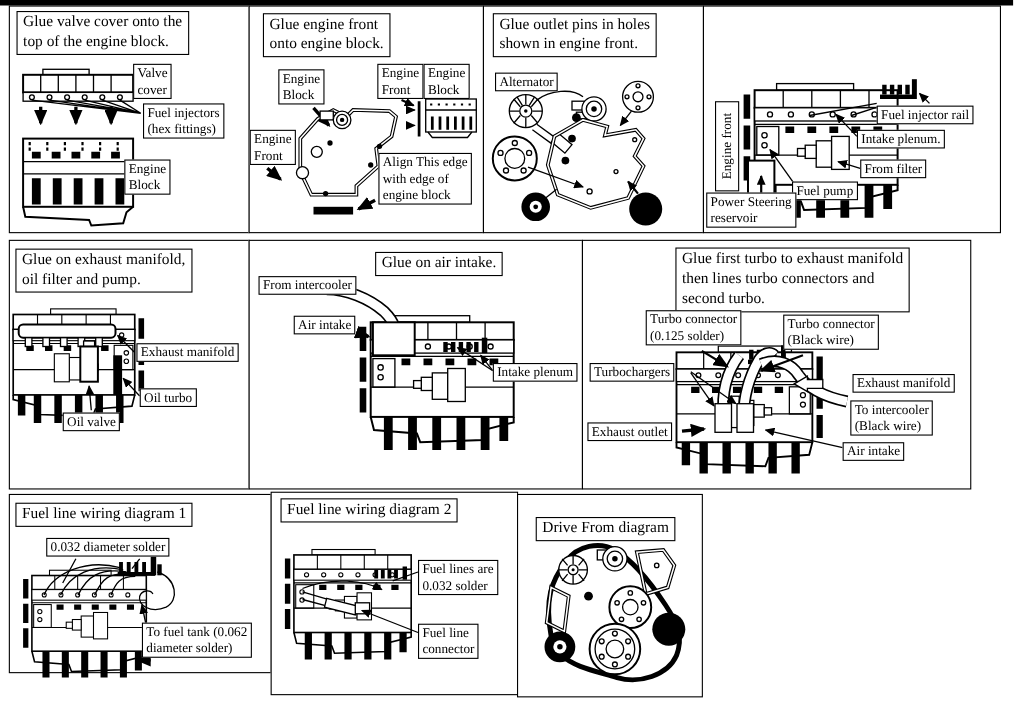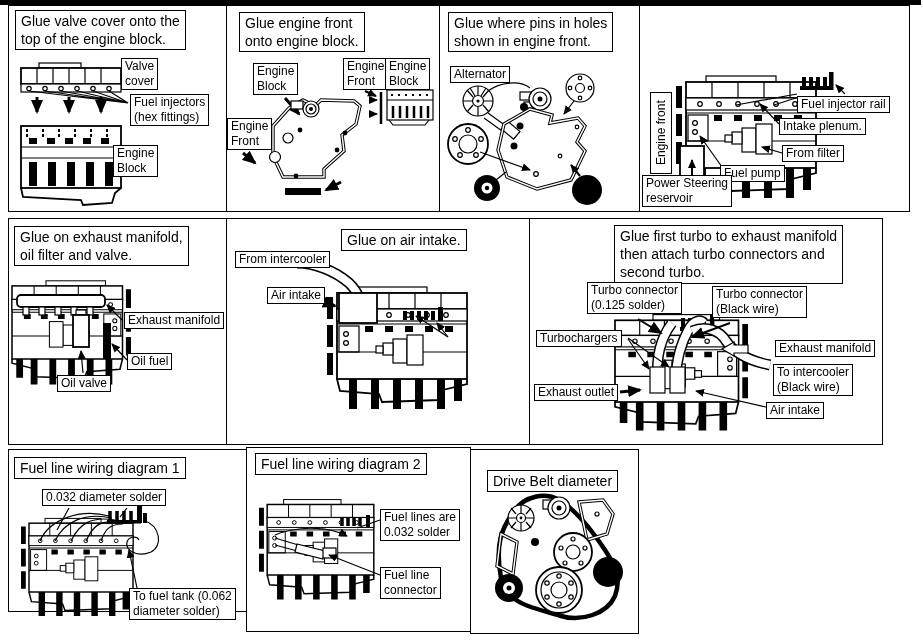--- a/index.html
+++ b/index.html
@@ -1,18 +1,18 @@
 <!DOCTYPE html>
 <html><head>
 <meta charset="utf-8">
 <style>
   html,body{margin:0;padding:0;background:#fff;}
   *{box-sizing:border-box;}
   #stage{position:relative;width:923px;height:644px;background:#fff;
-         font-family:Liberation Sans, sans-serif;color:#000;overflow:hidden;}
+         font-family:Liberation Serif, serif;color:#000;overflow:hidden;}
   .panel{position:absolute;border:1.5px solid #000;background:#fff;}
   .panel svg{position:absolute;left:0;top:0;}
   .tbox{position:absolute;border:1.5px solid #000;background:#fff;padding:1px 5px;
         font-size:14px;line-height:1.3;white-space:pre-line;z-index:3;}
   .lbl{position:absolute;border:1.3px solid #000;background:#fff;padding:0 3px;
        font-size:12px;line-height:1.25;white-space:pre-line;z-index:3;}
   .vlbl{writing-mode:vertical-rl;transform:rotate(180deg);width:22px;height:82px;
         display:flex;align-items:center;justify-content:center;padding:2px 0;}
   .w1{fill:#fff;stroke:#000;stroke-width:1.2;}
   .w2{fill:#fff;stroke:#000;stroke-width:1.8;}
@@ -104,20 +104,23 @@
     <div class="tbox" style="left:12px;top:6px">Glue engine front
 onto engine block.</div>
     <div class="lbl" style="left:26px;top:57px">Engine
 Block</div>
     <div class="lbl" style="left:116px;top:52px">Engine
 Front</div>
     <div class="lbl" style="left:158px;top:52px">Engine
 Block</div>
     <div class="lbl" style="left:0px;top:112px">Engine
 Front</div>
+    <div class="lbl" style="left:117px;top:133px">Align This edge
+with edge of
+engine block</div>
   </div>
 
   <div class="panel" style="left:439px;top:5px;width:201px;height:207px">
     <svg width="198" height="204" viewBox="0 0 198 204">
       <circle class="w1" cx="38" cy="95" r="15"></circle>
       <path class="s1" d="M38,80V89M49,84L43,91M53,95H44M49,106L43,99M38,110V101M27,106L33,99M23,95H32M27,84L33,91M46,82L41,90M30,82L35,90"></path>
       <circle class="w1" cx="38" cy="95" r="5.5"></circle>
         <circle class="f" cx="38" cy="95" r="1.6"></circle>
       <path class="s1" d="M48,107L66,120M44,112L62,125"></path>
       <g transform="rotate(40 70 125)">
@@ -152,21 +155,21 @@
         <circle class="w1" cx="15" cy="133" r="2.3"></circle>
       <path class="s1" d="M40,146L90,164" marker-end="url(#ah)"></path>
       <path class="s1" d="M134,95L124,108" marker-end="url(#ah)"></path>
       <circle class="f" cx="47" cy="182" r="13"></circle>
         <circle cx="47" cy="182" r="5.5" fill="#fff"></circle>
         <circle class="f" cx="47" cy="182" r="2.2"></circle>
       <path class="s1" d="M56,174L66,166"></path>
       <circle class="f" cx="147" cy="184" r="15"></circle>
       <path d="M140,170L131,159" stroke="#000" stroke-width="2" fill="none" marker-end="url(#ah)"></path>
     </svg>
-    <div class="tbox" style="left:8px;top:6px">Glue where pins in holes
+    <div class="tbox" style="left:8px;top:6px">Glue outlet pins in holes
 shown in engine front.</div>
     <div class="lbl" style="left:10px;top:60px">Alternator</div>
   </div>
 
   <div class="panel" style="left:639px;top:5px;width:271px;height:207px">
     <svg width="268" height="204" viewBox="0 0 268 204">
       <g transform="translate(36,62)">
           <rect class="w2" x="10" y="30" width="130" height="70"></rect>
           <path d="M3,18V40M3,46V68M3,74V96" stroke="#000" stroke-width="6" fill="none"></path>
           <rect class="w1" x="30" y="8" width="70" height="6"></rect>
@@ -247,23 +250,23 @@
         <rect class="w1" x="62" y="88" width="6" height="8"></rect>
         <rect class="w1" x="78" y="88" width="6" height="8"></rect>
       <rect class="w1" x="67" y="91" width="10" height="5"></rect>
       <rect class="w2" x="64" y="96" width="16" height="32"></rect>
       <rect class="f" x="94" y="104" width="8" height="36"></rect>
       <path class="s1" d="M113,101L98,86" marker-end="url(#ah)"></path>
       <path class="s1" d="M118,141L103,125" marker-end="url(#ah)"></path>
       <path class="s1" d="M74,154L72,132" marker-end="url(#ah)"></path>
     </svg>
     <div class="tbox" style="left:5px;top:7px">Glue on exhaust manifold,
-oil filter and valve.</div>
+oil filter and pump.</div>
     <div class="lbl" style="left:115px;top:93px">Exhaust manifold</div>
-    <div class="lbl" style="left:118px;top:134px">Oil fuel</div>
+    <div class="lbl" style="left:118px;top:134px">Oil turbo</div>
     <div class="lbl" style="left:48px;top:156px">Oil valve</div>
   </div>
 
   <div class="panel" style="left:226px;top:218px;width:304px;height:227px">
     <svg width="301" height="224" viewBox="0 0 301 224">
       <g transform="translate(100,60)">
           <rect class="w2" x="10" y="30" width="130" height="70"></rect>
           <path d="M3,18V40M3,46V68M3,74V96" stroke="#000" stroke-width="6" fill="none"></path>
           <rect class="w1" x="30" y="8" width="70" height="6"></rect>
           <rect class="w2" x="10" y="14" width="130" height="16"></rect>
@@ -293,20 +296,21 @@
       <rect class="w2" x="112" y="74" width="38" height="30"></rect>
       <path class="s3" d="M100,84L108,87" marker-end="url(#ahb)"></path>
       <path d="M178,92V101M185,92V101M192,92V101M199,92V101M206,92V101" stroke="#000" stroke-width="4" fill="none"></path>
       <rect class="f" x="211" y="88" width="5" height="14"></rect>
       <path class="s1" d="M221,118L210,104" marker-end="url(#ah)"></path>
       <path class="s1" d="M221,118L189,97" marker-end="url(#ah)"></path>
     </svg>
     <div class="tbox" style="left:114px;top:10px">Glue on air intake.</div>
     <div class="lbl" style="left:8px;top:32px">From intercooler</div>
     <div class="lbl" style="left:40px;top:68px">Air intake</div>
+    <div class="lbl" style="left:221px;top:111px">Intake plenum</div>
   </div>
 
   <div class="panel" style="left:529px;top:218px;width:354px;height:227px">
     <svg width="351" height="224" viewBox="0 0 351 224">
       <g transform="translate(218,88) scale(-0.95,0.95)">
           <rect class="w2" x="10" y="30" width="130" height="70"></rect>
           <path d="M3,18V40M3,46V68M3,74V96" stroke="#000" stroke-width="6" fill="none"></path>
           <rect class="w1" x="30" y="8" width="70" height="6"></rect>
           <rect class="w2" x="10" y="14" width="130" height="16"></rect>
           <path class="s1" d="M36,14V30M62,14V30M88,14V30M114,14V30"></path>
@@ -343,21 +347,21 @@
       <rect class="w1" x="140" y="148" width="15" height="26"></rect>
       <path d="M108,100L131,114" stroke="#000" stroke-width="2" fill="none" marker-end="url(#ahb)"></path>
       <path d="M200,104L162,118" stroke="#000" stroke-width="2" fill="none" marker-end="url(#ahb)"></path>
       <path class="s1" d="M98,120L119,150" marker-end="url(#ah)"></path>
       <path class="s1" d="M98,119L139,148" marker-end="url(#ah)"></path>
       <path class="w1" d="M192,130L204,123L204,126L218,126L218,134L204,134L204,137Z"></path>
       <path class="s3" d="M90,173L110,171" marker-end="url(#ahb)"></path>
       <path class="s1" d="M236,188L166,172" marker-end="url(#ah)"></path>
     </svg>
     <div class="tbox" style="left:84px;top:6px">Glue first turbo to exhaust manifold
-then attach turbo connectors and
+then lines turbo connectors and
 second turbo.</div>
     <div class="lbl" style="left:57px;top:63px">Turbo connector
 (0.125 solder)</div>
     <div class="lbl" style="left:182px;top:67px">Turbo connector
 (Black wire)</div>
     <div class="lbl" style="left:6px;top:111px">Turbochargers</div>
     <div class="lbl" style="left:245px;top:121px">Exhaust manifold</div>
     <div class="lbl" style="left:243px;top:145px">To intercooler
 (Black wire)</div>
     <div class="lbl" style="left:4px;top:165px">Exhaust outlet</div>
@@ -401,21 +405,21 @@
       <path d="M101,61V70M108,61V70M115,61V70M122,61V70" stroke="#000" stroke-width="3.5" fill="none"></path>
       <rect class="f" x="128" y="56" width="5" height="17"></rect>
         <rect class="f" x="134" y="63" width="4" height="10"></rect>
       <path class="s1" d="M134,70C152,76 154,96 142,102C128,108 116,100 118,92C120,86 128,86 130,90"></path>
       <path class="s1" d="M60,58L48,80M118,58L111,67"></path>
       <path class="s1" d="M128,138L120,100" marker-end="url(#ah)"></path>
       <path d="M128,150L116,150" stroke="#000" stroke-width="2.5" fill="none" marker-end="url(#ahb)"></path>
     </svg>
     <div class="tbox" style="left:5px;top:7px">Fuel line wiring diagram 1</div>
     <div class="lbl" style="left:33px;top:39px">0.032 diameter solder</div>
-    <div class="lbl" style="left:120px;top:138px">To fuel tank (0.062
+    <div class="lbl" style="left:120px;top:116px">To fuel tank (0.062
 diameter solder)</div>
   </div>
 
   <div class="panel" style="left:246px;top:447px;width:225px;height:185px">
     <svg width="222" height="182" viewBox="0 0 222 182">
       <g transform="translate(12,45) scale(0.82)">
           <rect class="w2" x="10" y="30" width="130" height="70"></rect>
           <path d="M3,18V40M3,46V68M3,74V96" stroke="#000" stroke-width="6" fill="none"></path>
           <rect class="w1" x="30" y="8" width="70" height="6"></rect>
           <rect class="w2" x="10" y="14" width="130" height="16"></rect>
@@ -487,17 +491,17 @@
       <circle class="w1" cx="88" cy="126" r="2.2"></circle>
         <circle class="w1" cx="100" cy="133" r="2.2"></circle>
         <circle class="w1" cx="100" cy="147" r="2.2"></circle>
         <circle class="w1" cx="88" cy="154" r="2.2"></circle>
         <circle class="w1" cx="76" cy="147" r="2.2"></circle>
         <circle class="w1" cx="76" cy="133" r="2.2"></circle>
       <circle class="f" cx="38" cy="138" r="14"></circle>
         <circle cx="38" cy="138" r="6" fill="#fff"></circle>
         <circle class="f" cx="38" cy="138" r="2.5"></circle>
     </svg>
-    <div class="tbox" style="left:16px;top:20px">Drive Belt diameter</div>
+    <div class="tbox" style="left:16px;top:20px">Drive From diagram</div>
   </div>
 
   <div id="bottom-rule"></div>
 </div>
 
 </body></html>

